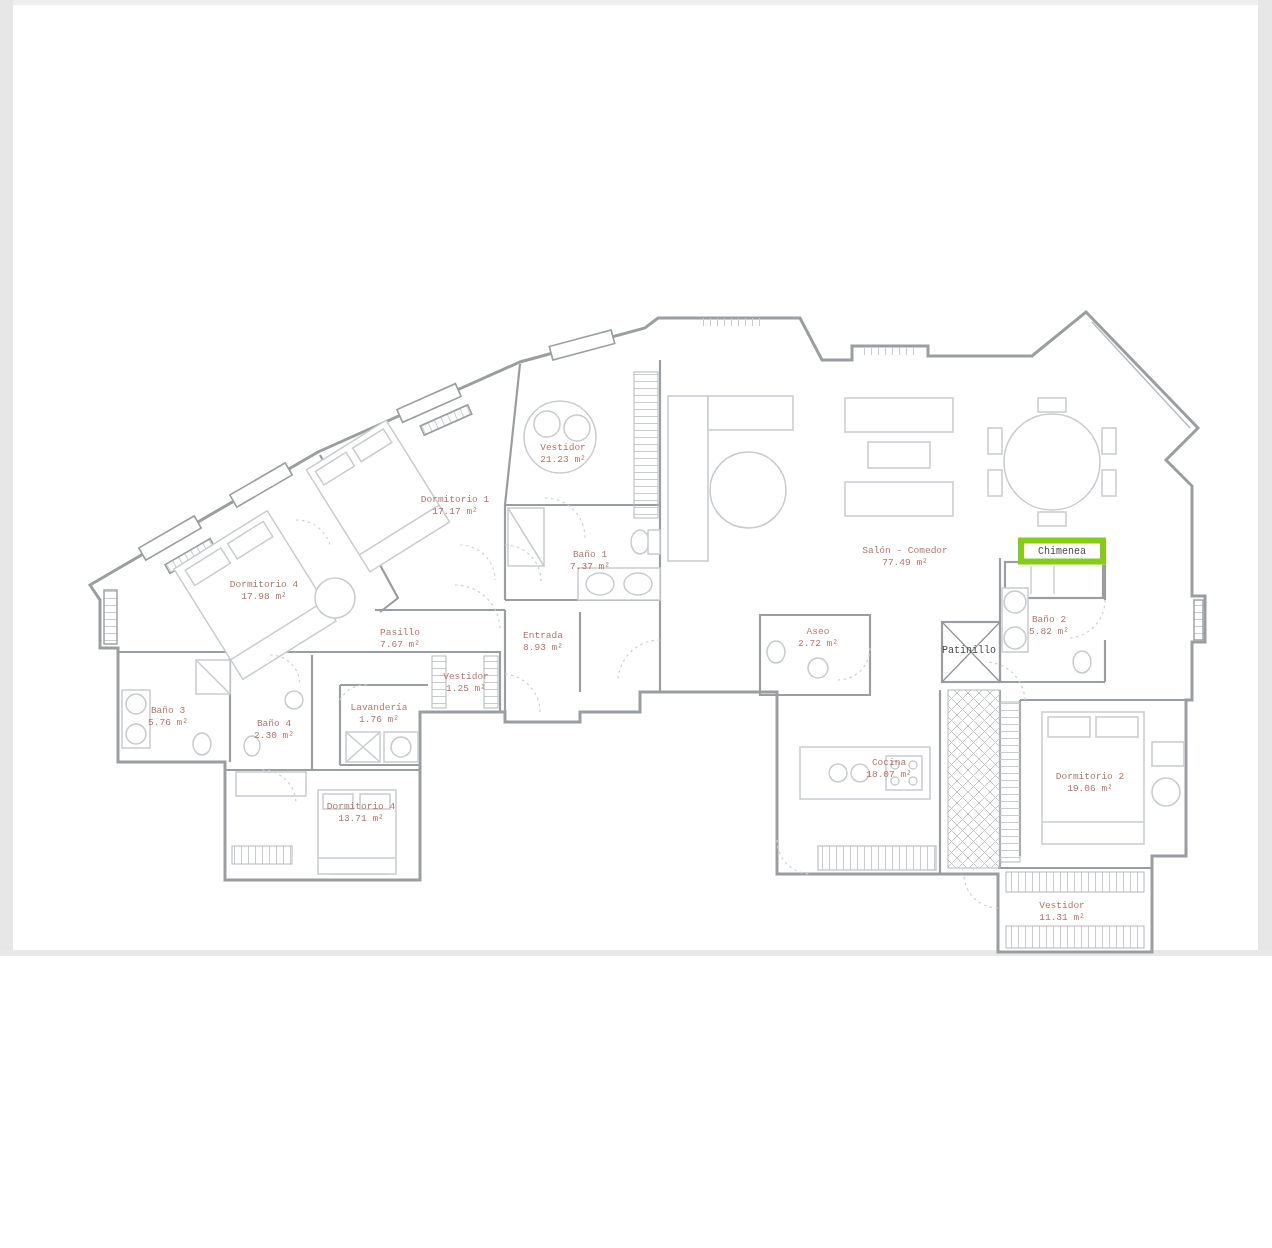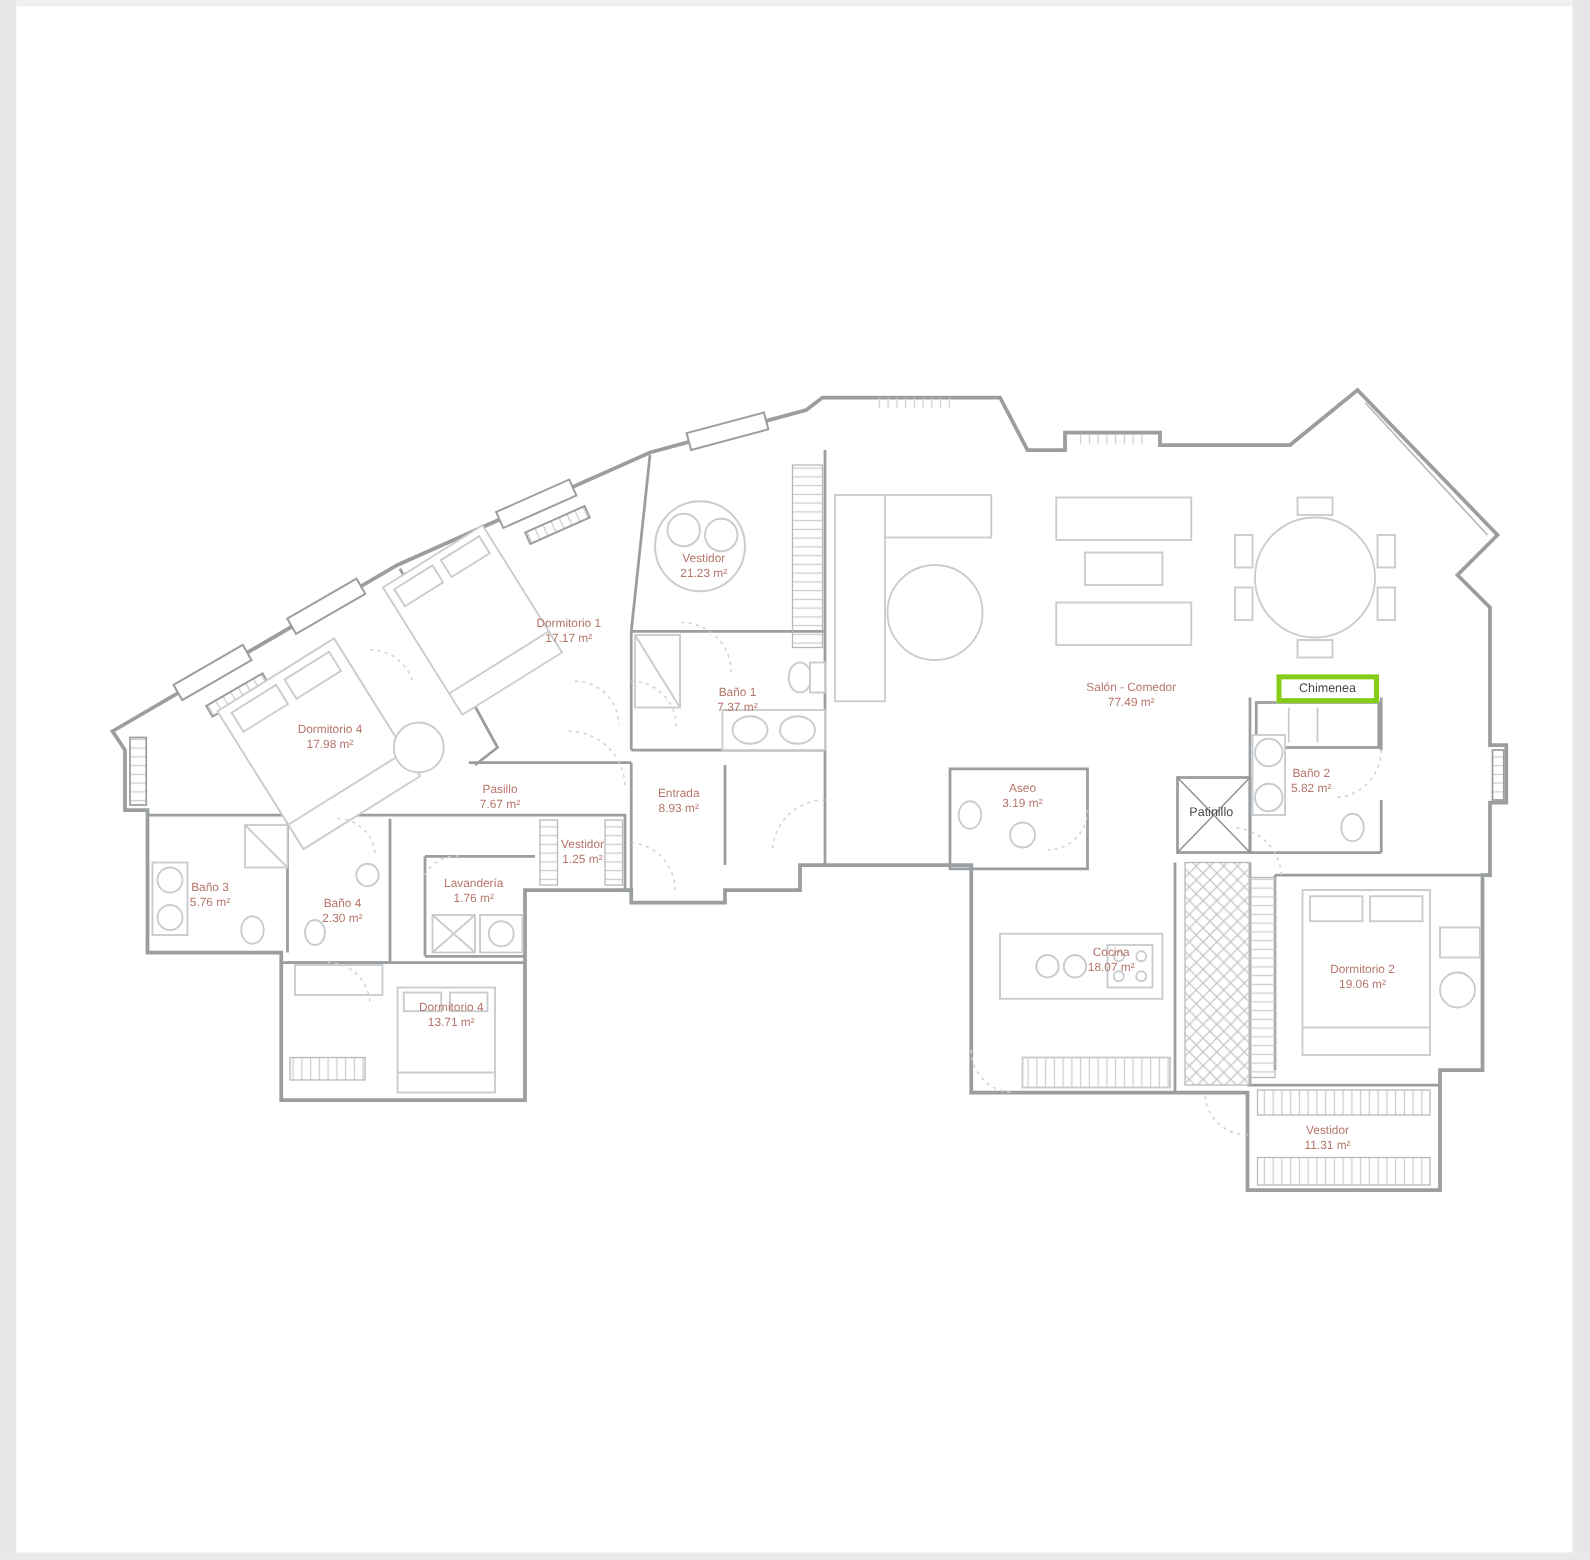--- a/index.html
+++ b/index.html
@@ -1,30 +1,30 @@
 <!DOCTYPE html>
 <html><head>
 <meta charset="utf-8">
 <style>
   html,body{margin:0;padding:0;background:#ffffff;}
-  .canvas{position:relative;width:1272px;height:1248px;background:#ffffff;overflow:hidden;
-          font-family:Liberation Sans, sans-serif;}
+  .canvas{position:relative;width:1272px;height:956px;background:#ffffff;overflow:hidden;
+          font-family:Liberation Mono, monospace;}
   .edge{position:absolute;background:#e7e7e7;}
   .edge.left{left:0;top:0;width:13px;height:1248px;}
   .edge.right{right:0;top:0;width:14px;height:1248px;}
   .edge.top{left:0;top:0;width:1272px;height:5px;background:#efefef;}
   .edge.bottom{left:0;bottom:0;width:1272px;height:6px;background:#e9e9e9;}
   svg.plan{position:absolute;left:0;top:0;}
   .room-label{position:absolute;transform:translate(-50%,-50%);text-align:center;
               white-space:nowrap;color:#b5766c;font-size:9.5px;line-height:11.5px;}
   .room-name{}
   .room-area{}
   .anno{position:absolute;transform:translate(-50%,-50%);color:#4a4a4a;font-size:10px;
         white-space:nowrap;text-align:center;}
-  .anno.boxed{border:4px solid #84cc16;background:#ffffff;padding:2px 14px;}
+  .anno.boxed{border:6px solid #84cc16;background:#ffffff;padding:2px 14px;}
 </style>
 </head>
 <body>
 
 <div class="canvas">
 
   <div class="edge top"></div>
   <div class="edge left"></div>
   <div class="edge right"></div>
   <div class="edge bottom"></div>
@@ -284,21 +284,21 @@
   <div class="room-label" style="left: 543px; top: 641px;">
     <div class="room-name">Entrada</div>
     <div class="room-area">8.93 m²</div>
   </div>
   <div class="room-label" style="left: 466px; top: 682px;">
     <div class="room-name">Vestidor</div>
     <div class="room-area">1.25 m²</div>
   </div>
   <div class="room-label" style="left: 818px; top: 637px;">
     <div class="room-name">Aseo</div>
-    <div class="room-area">3.19 m²</div>
+    <div class="room-area">2.72 m²</div>
   </div>
   <div class="room-label" style="left: 168px; top: 716px;">
     <div class="room-name">Baño 3</div>
     <div class="room-area">5.76 m²</div>
   </div>
   <div class="room-label" style="left: 274px; top: 729px;">
     <div class="room-name">Baño 4</div>
     <div class="room-area">2.30 m²</div>
   </div>
   <div class="room-label" style="left: 379px; top: 713px;">

